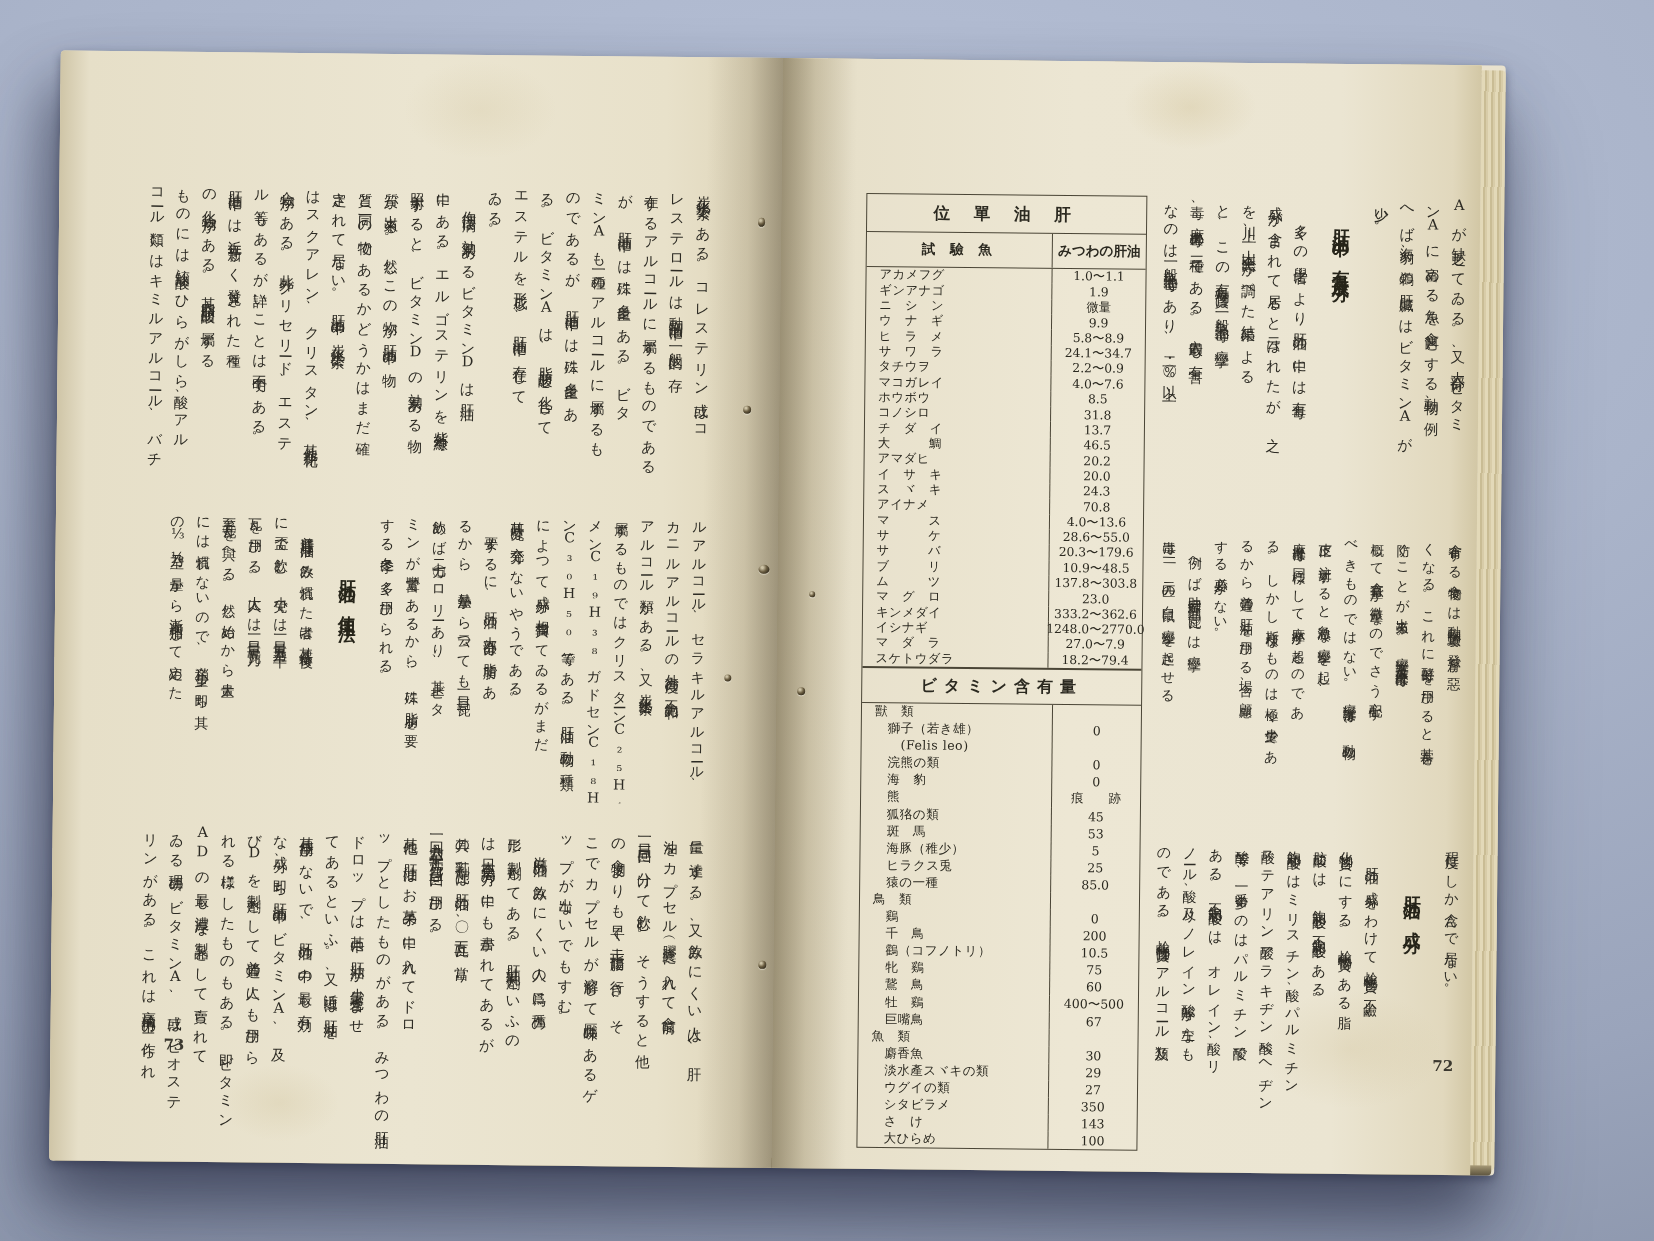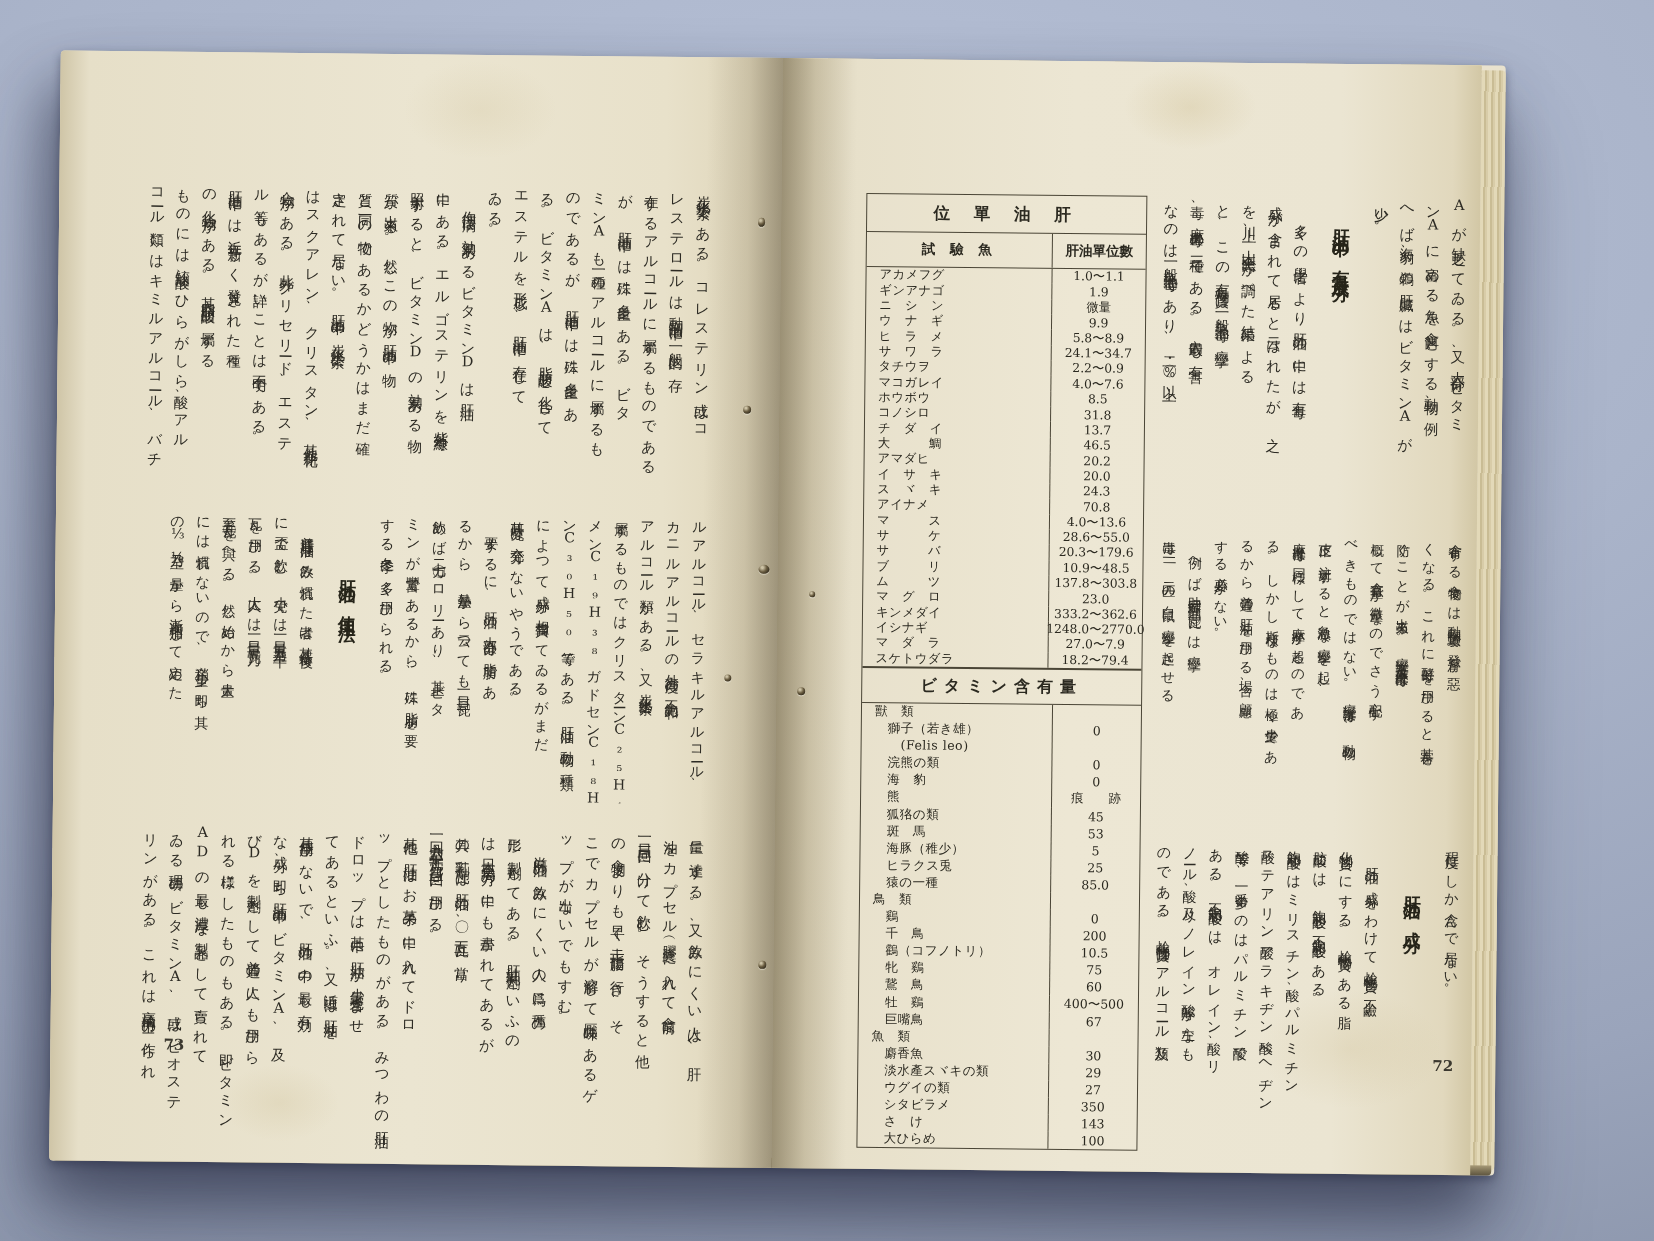--- a/index.html
+++ b/index.html
@@ -144,21 +144,21 @@
       <div class="rep"><p class="vcol">程度にしか含んで居ない。</p></div>
       <h2 class="vhead ht-comp">肝油の成分</h2>
       <div class="rep"><p class="vcol">　肝油の成分をわけて鹼化物質と不鹼</p><p class="vcol">化物質とにする。鹼化物質である脂</p><p class="vcol">肪酸には、飽和酸と不飽和酸とある。</p><p class="vcol">飽和酸ではミリスチン酸、パルミチン</p><p class="vcol">酸ステアリン酸アラキヂン酸ベヘヂン</p><p class="vcol">酸等で、一番多いのはパルミチン酸で</p><p class="vcol">ある。不飽和酸では、オレイン酸、リ</p><p class="vcol">ノール酸、及リノレイン酸等が主なも</p><p class="vcol">のである。鹼化物質はアルコール類及</p></div>
     </div>
   </div>
 
   <div class="tables">
     <div class="tbl-title">位 單 油 肝</div>
     <div class="tbl-header">
       <span class="th-fish">試 驗 魚</span>
-      <span class="th-units">肝油單位數</span>
+      <span class="th-units">みつわの肝油</span>
     </div>
     <div class="rows1">
         <div class="trow">
         <span class="tname">アカメフグ</span>
         <span class="tval">1.0〜1.1</span>
       </div>
         <div class="trow">
         <span class="tname">ギンアナゴ</span>
         <span class="tval">1.9</span>
       </div>

